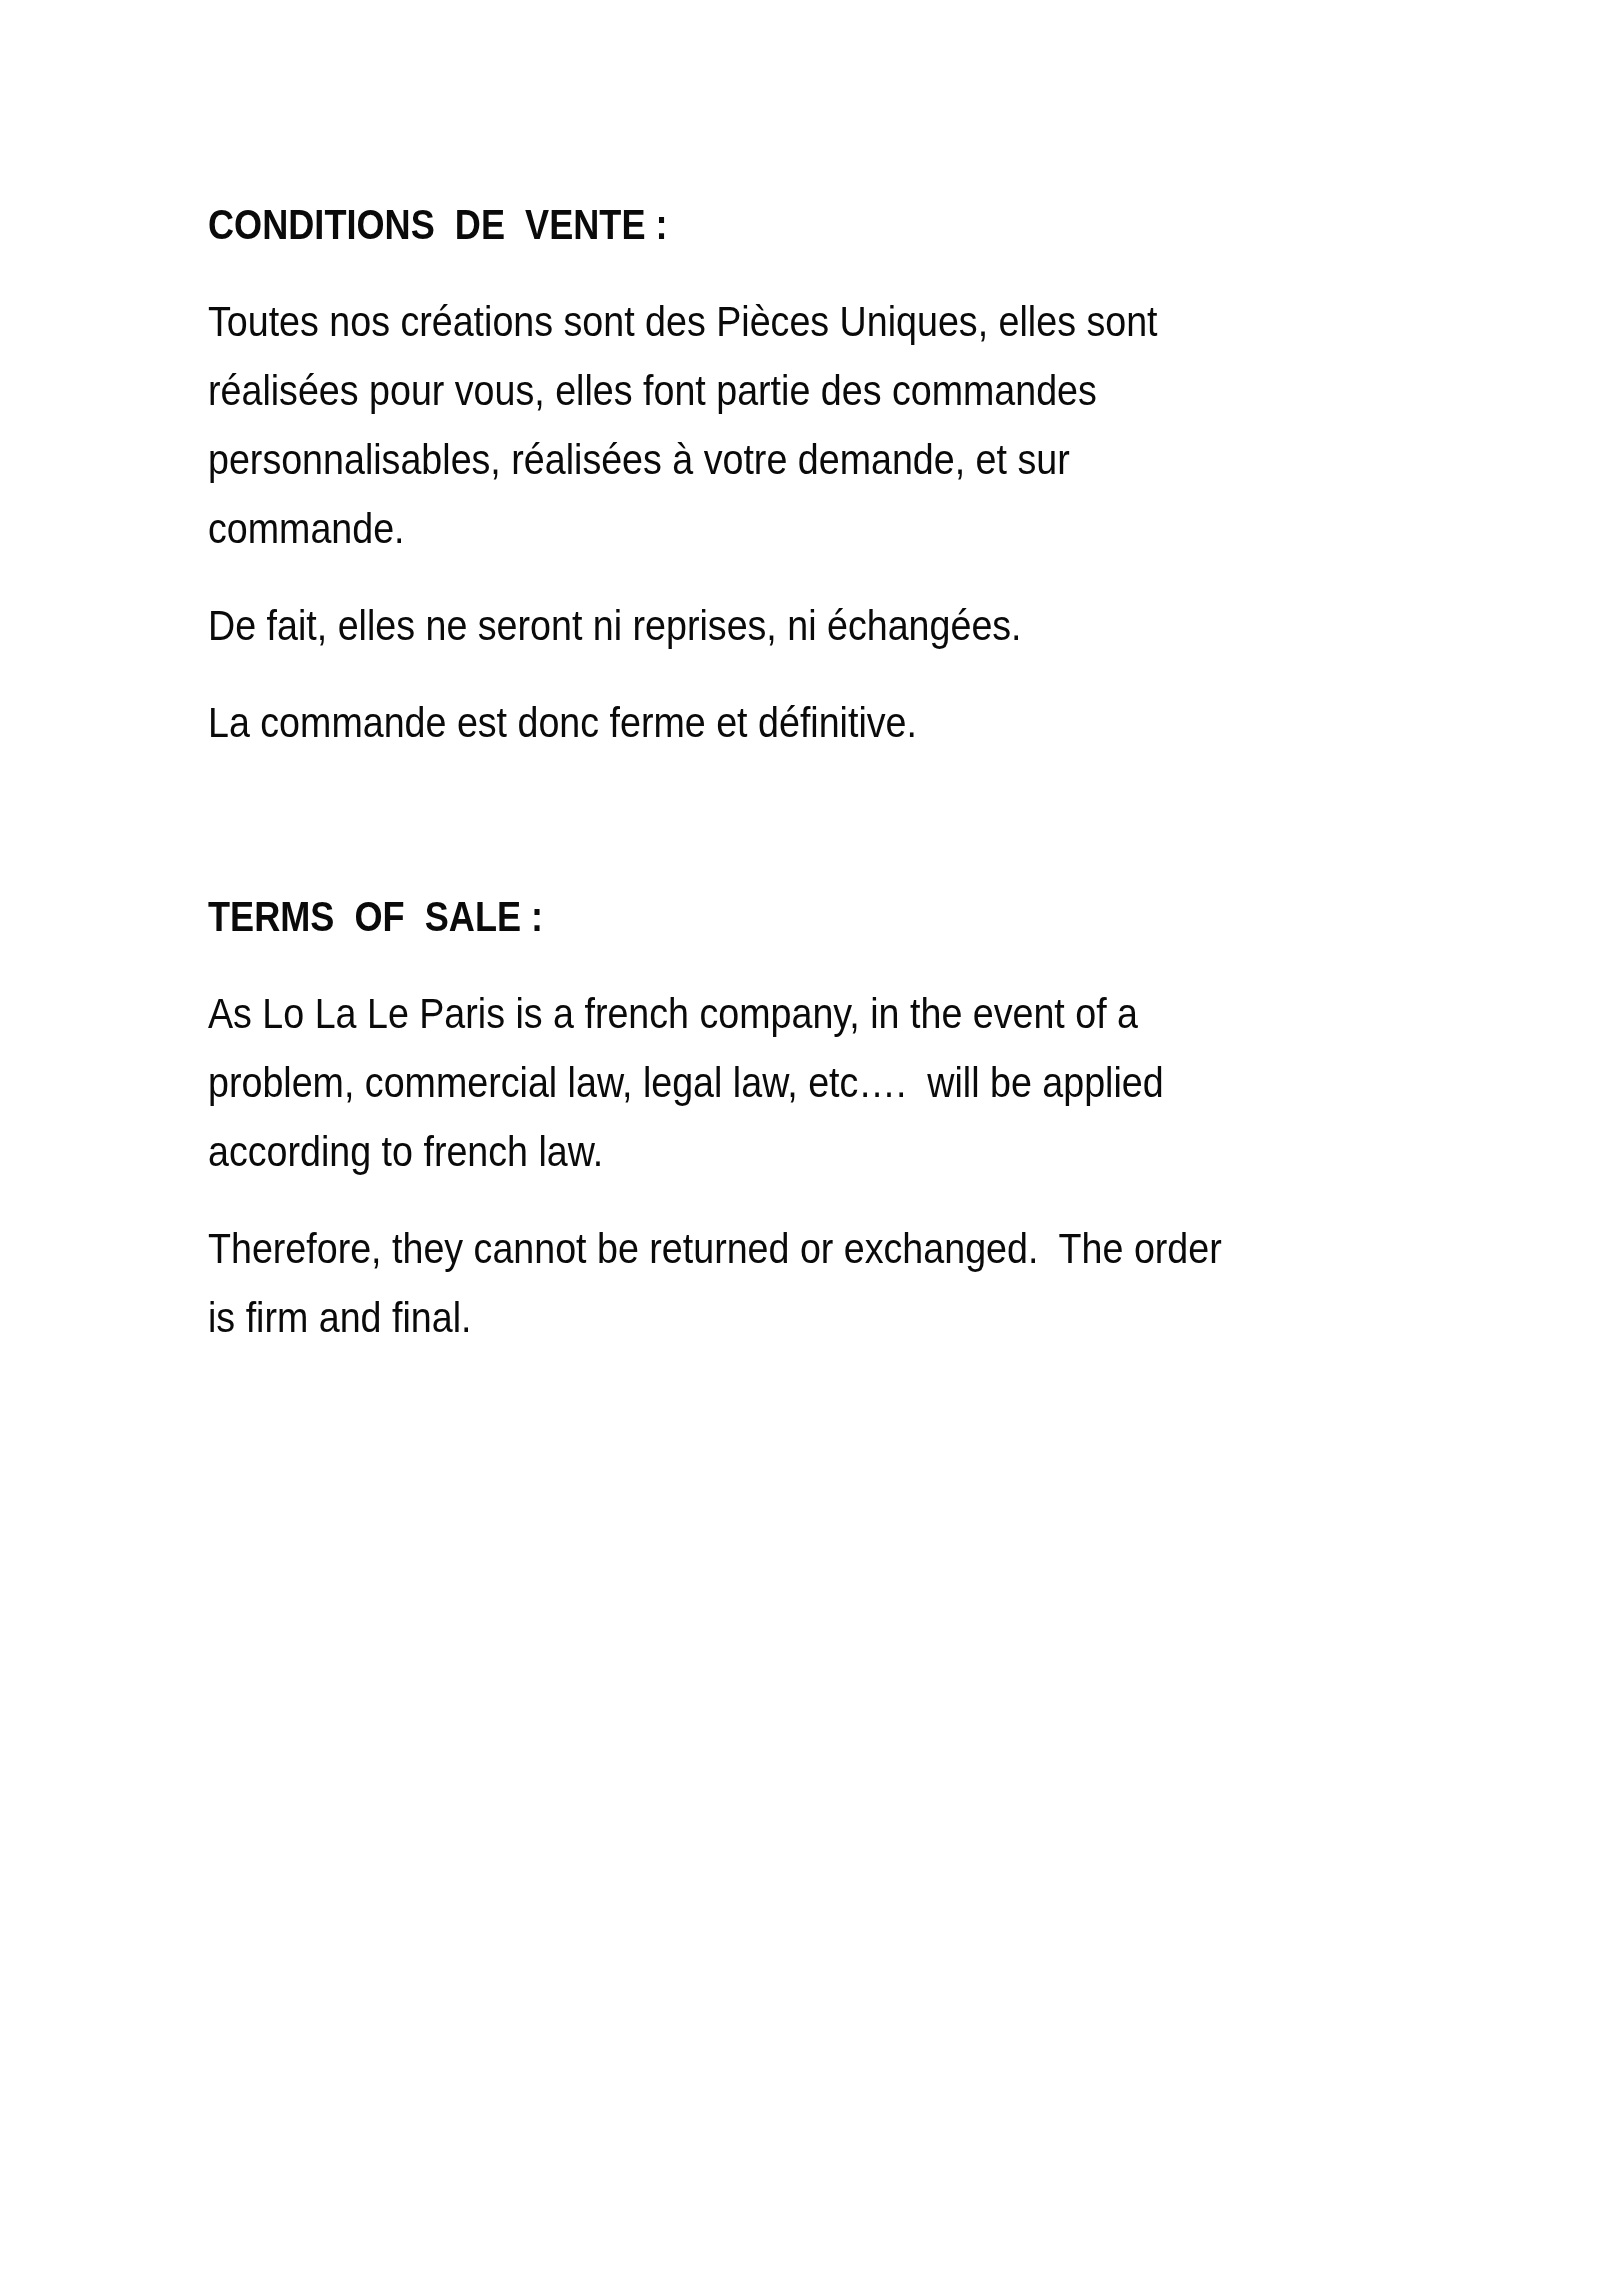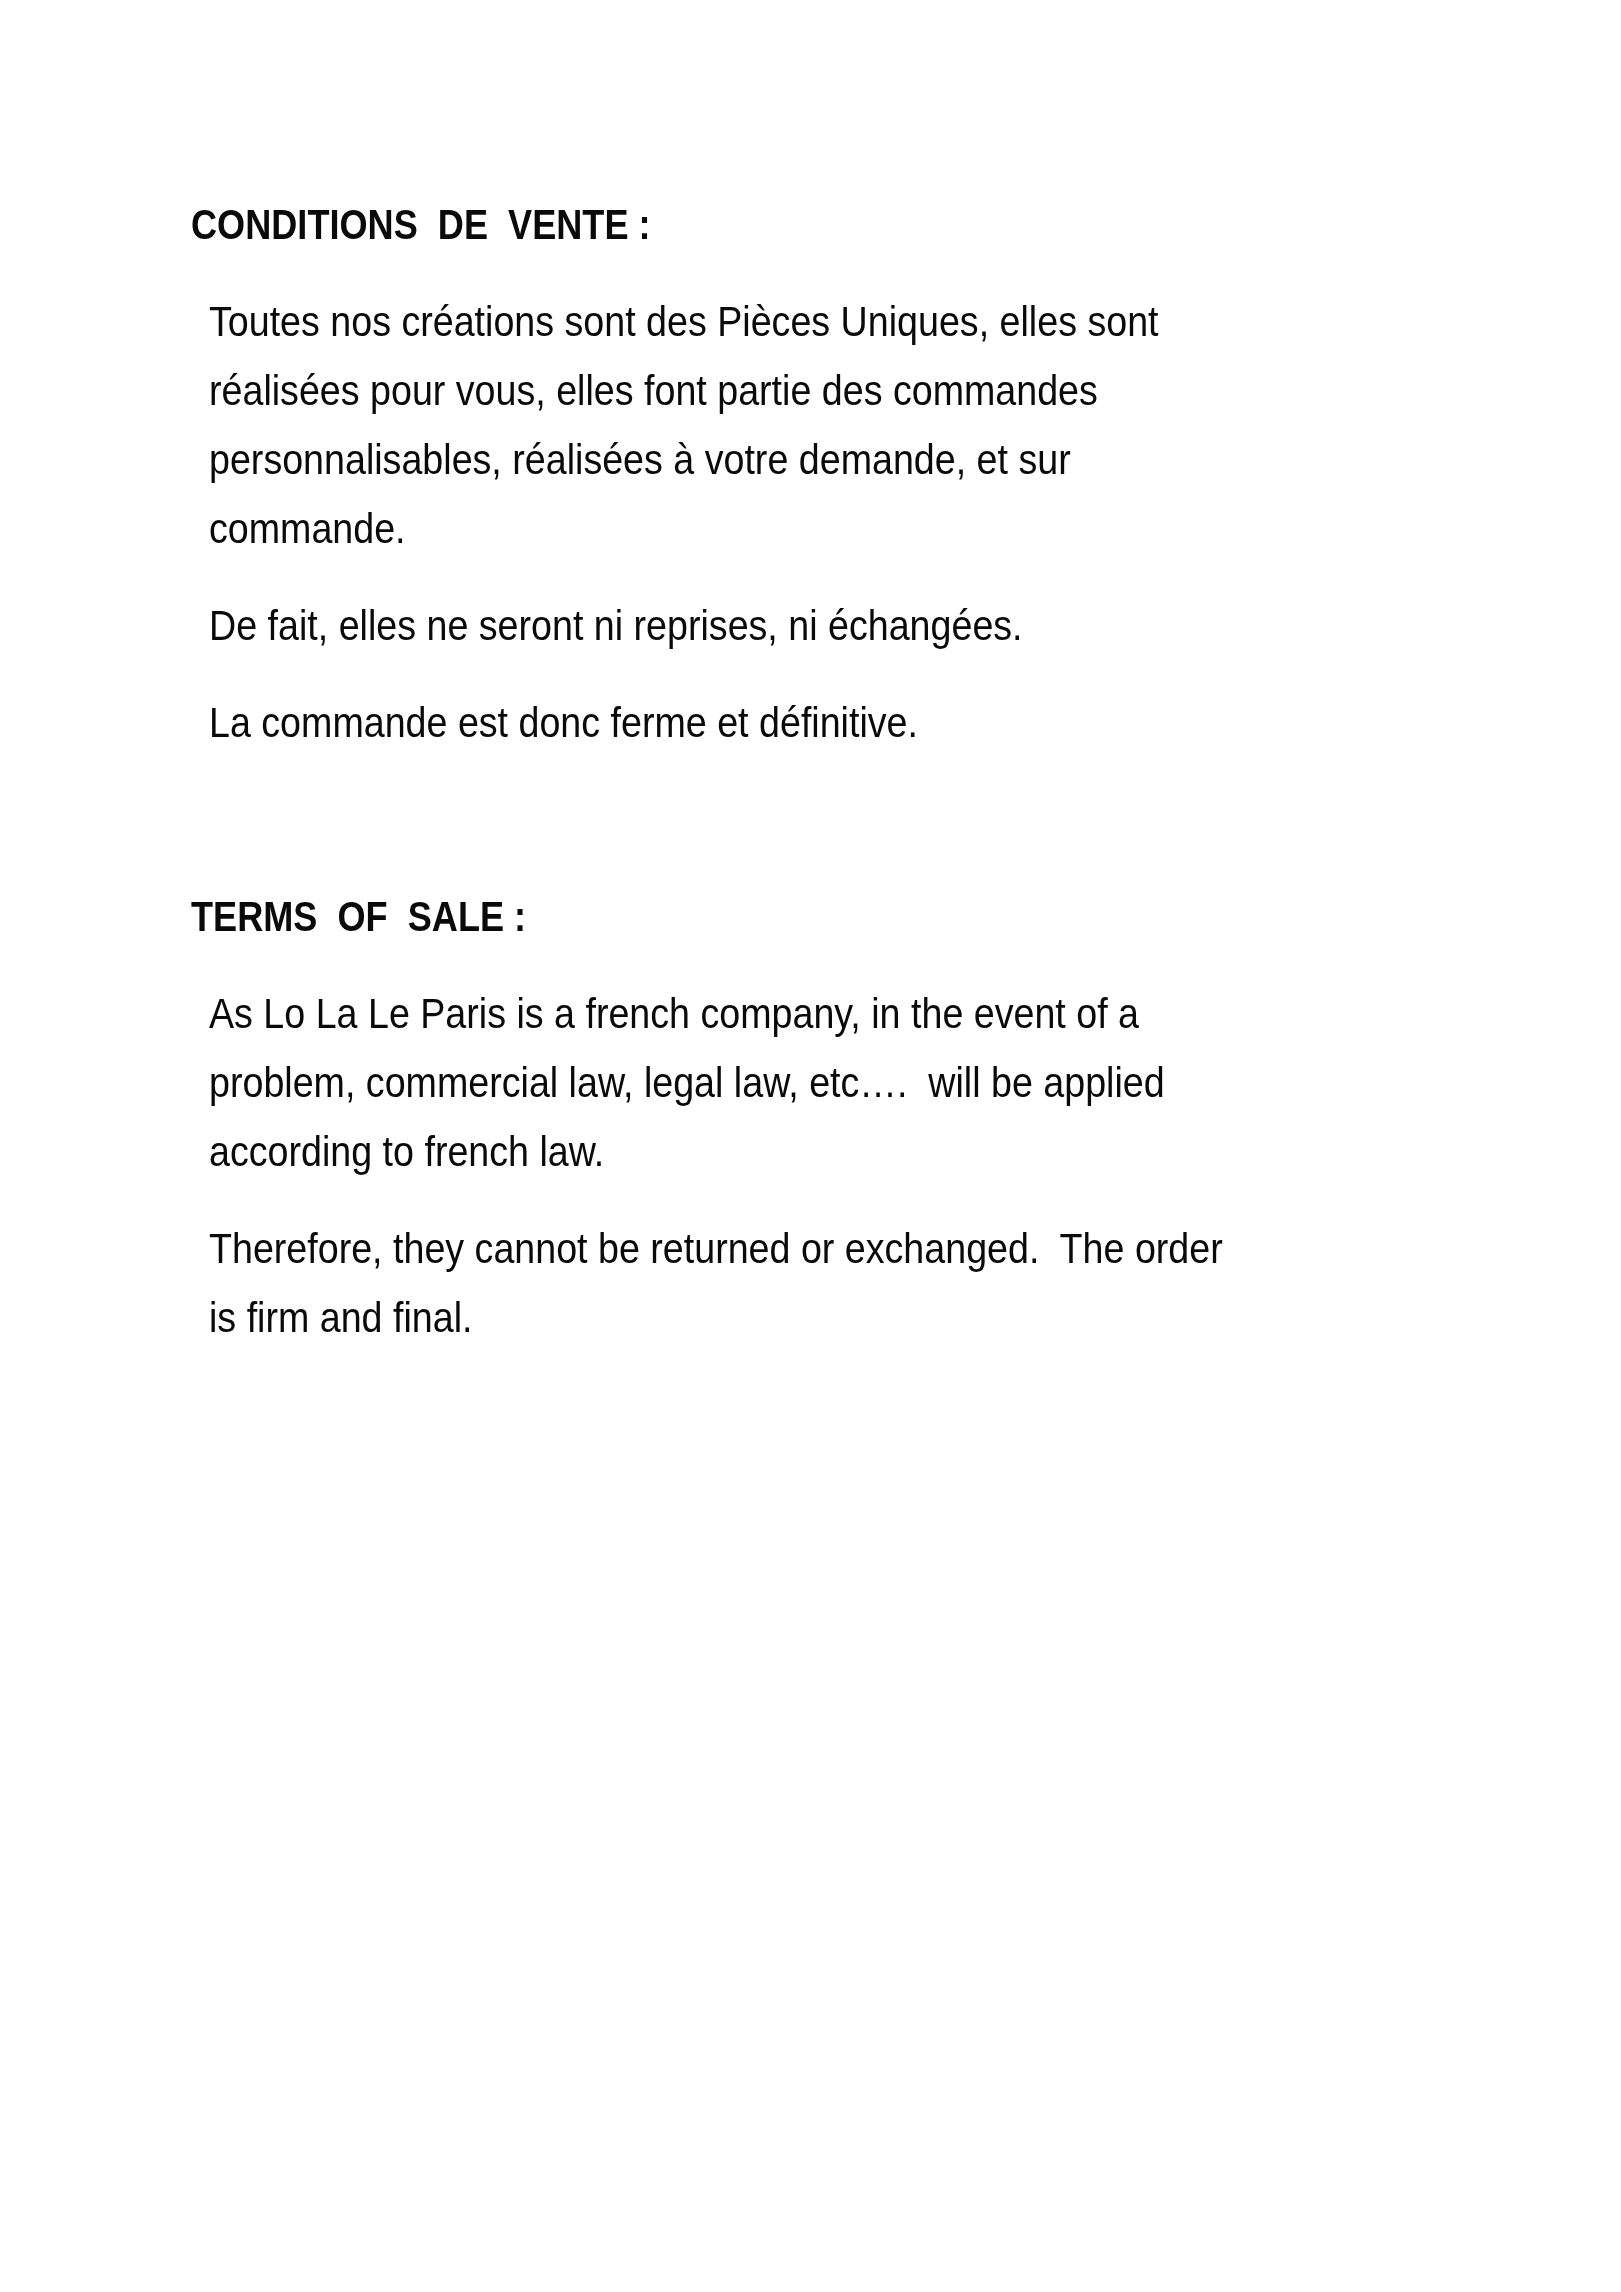--- a/index.html
+++ b/index.html
@@ -10,41 +10,41 @@
   body {
     width: 1621px;
     height: 2293px;
     position: relative;
     overflow: hidden;
     font-family: "Liberation Sans", "DejaVu Sans", sans-serif;
     color: #0a0a0a;
   }
   .page {
     position: absolute;
-    left: 191px;
+    left: 208px;
     top: 190px;
     width: 1235px;
   }
   .block {
     margin: 0;
     padding: 0;
   }
   .line {
     display: block;
     height: 69px;
     line-height: 69px;
     font-size: 43px;
     white-space: pre;
     transform: scaleX(0.875);
     transform-origin: left center;
   }
   .heading .line {
     transform: scaleX(0.84);
   }
-  .para-gap { margin-top: 28px; margin-left: 18px; }
+  .para-gap { margin-top: 28px; }
   .section-gap { margin-top: 125px; }
 </style>
 </head>
 <body>
 
 <div class="page">
 
   <section>
     <h1 class="block heading">
       <span class="line">CONDITIONS  DE  VENTE :</span>

